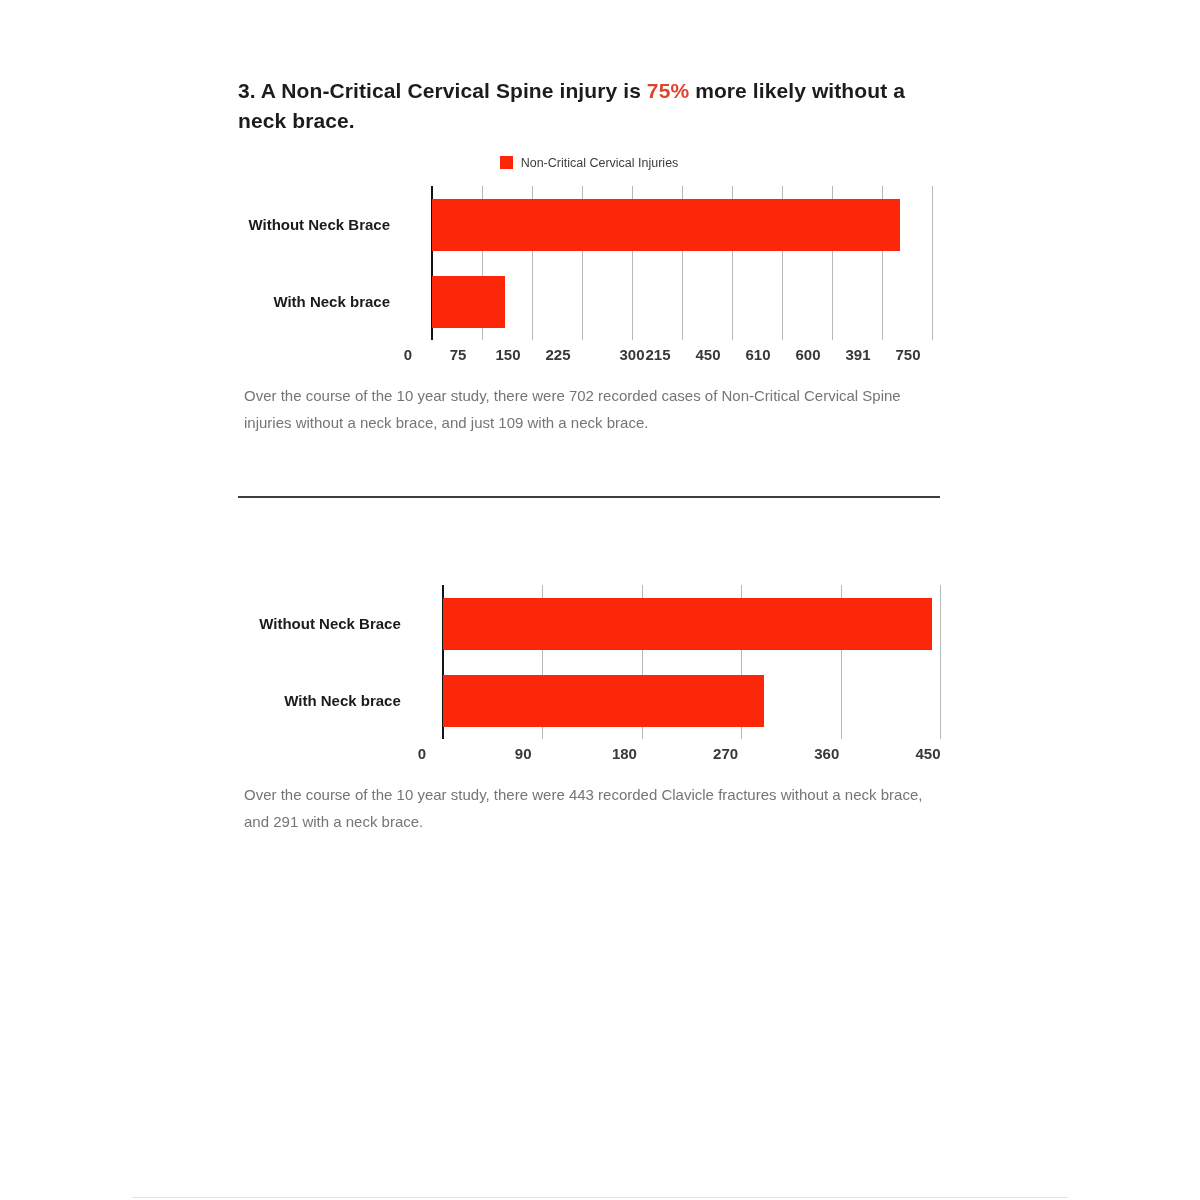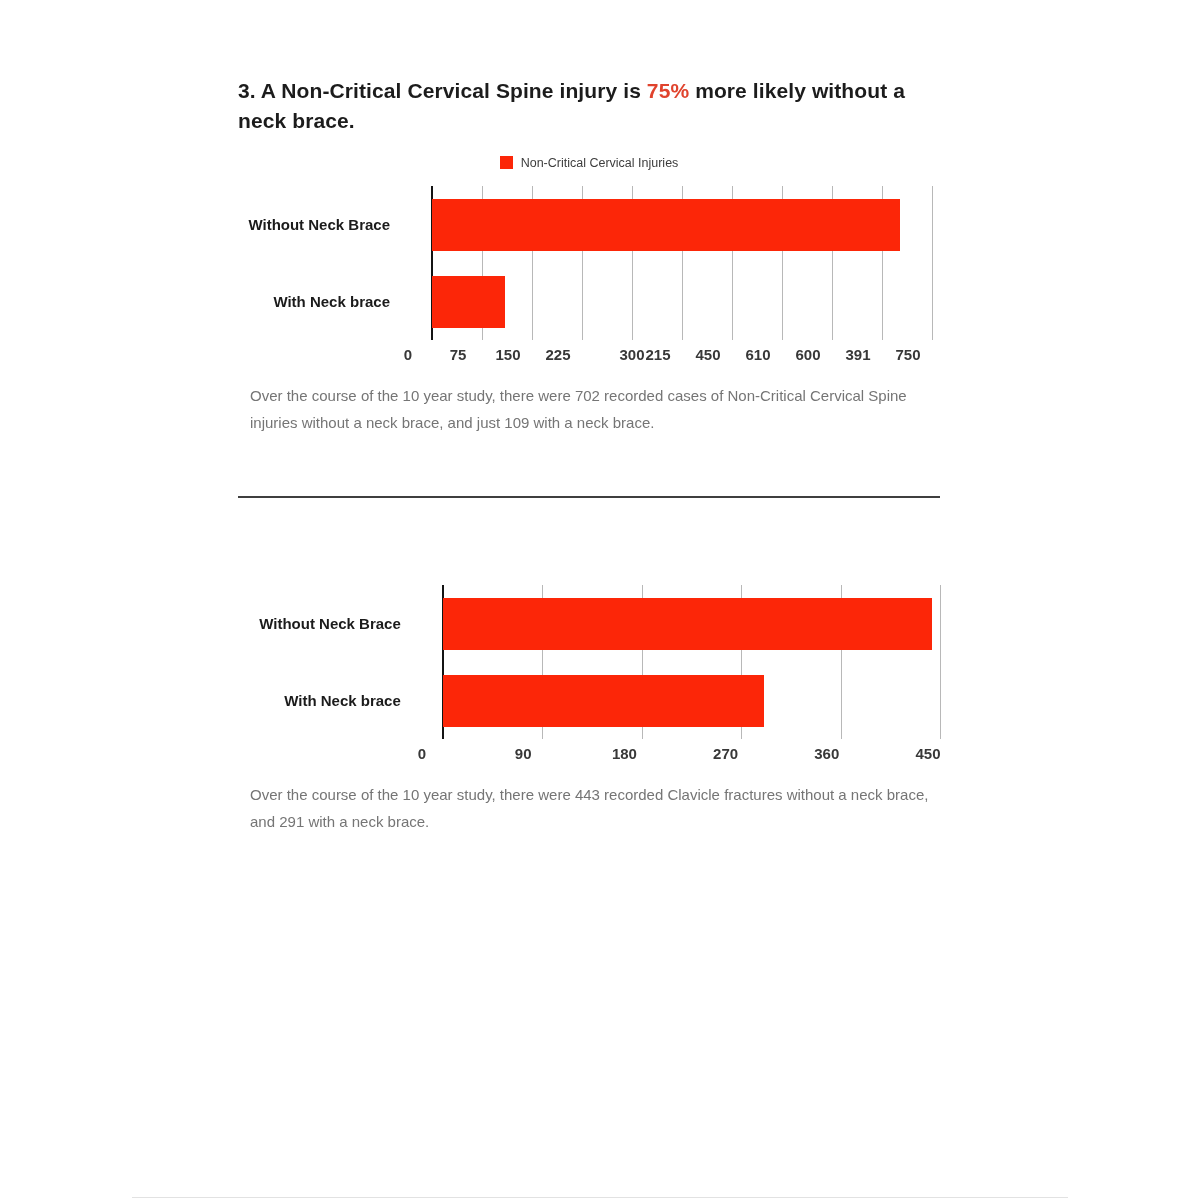--- a/index.html
+++ b/index.html
@@ -110,21 +110,21 @@
     font-size: 15px;
     color: #383838;
     white-space: nowrap;
   }
   .chart[data-chart="0"] { --gutter: 170px; --plotw: 500px; }
   .chart[data-chart="1"] { --gutter: 184px; --plotw: 506px; }
   .chart[data-chart="1"] .legend { margin-top: 26px; }
   .chart[data-chart="1"] .plotwrap { margin-top: 15px; }
 
   p.caption {
-    margin: 16px 0 0 12px;
+    margin: 16px 0 0 6px;
     font-size: 15px;
     line-height: 27px;
     color: #757575;
   }
   hr.divider {
     border: none;
     border-top: 2px solid #3f3f3f;
     margin: 60px 0 0 0;
     width: 702px;
   }

